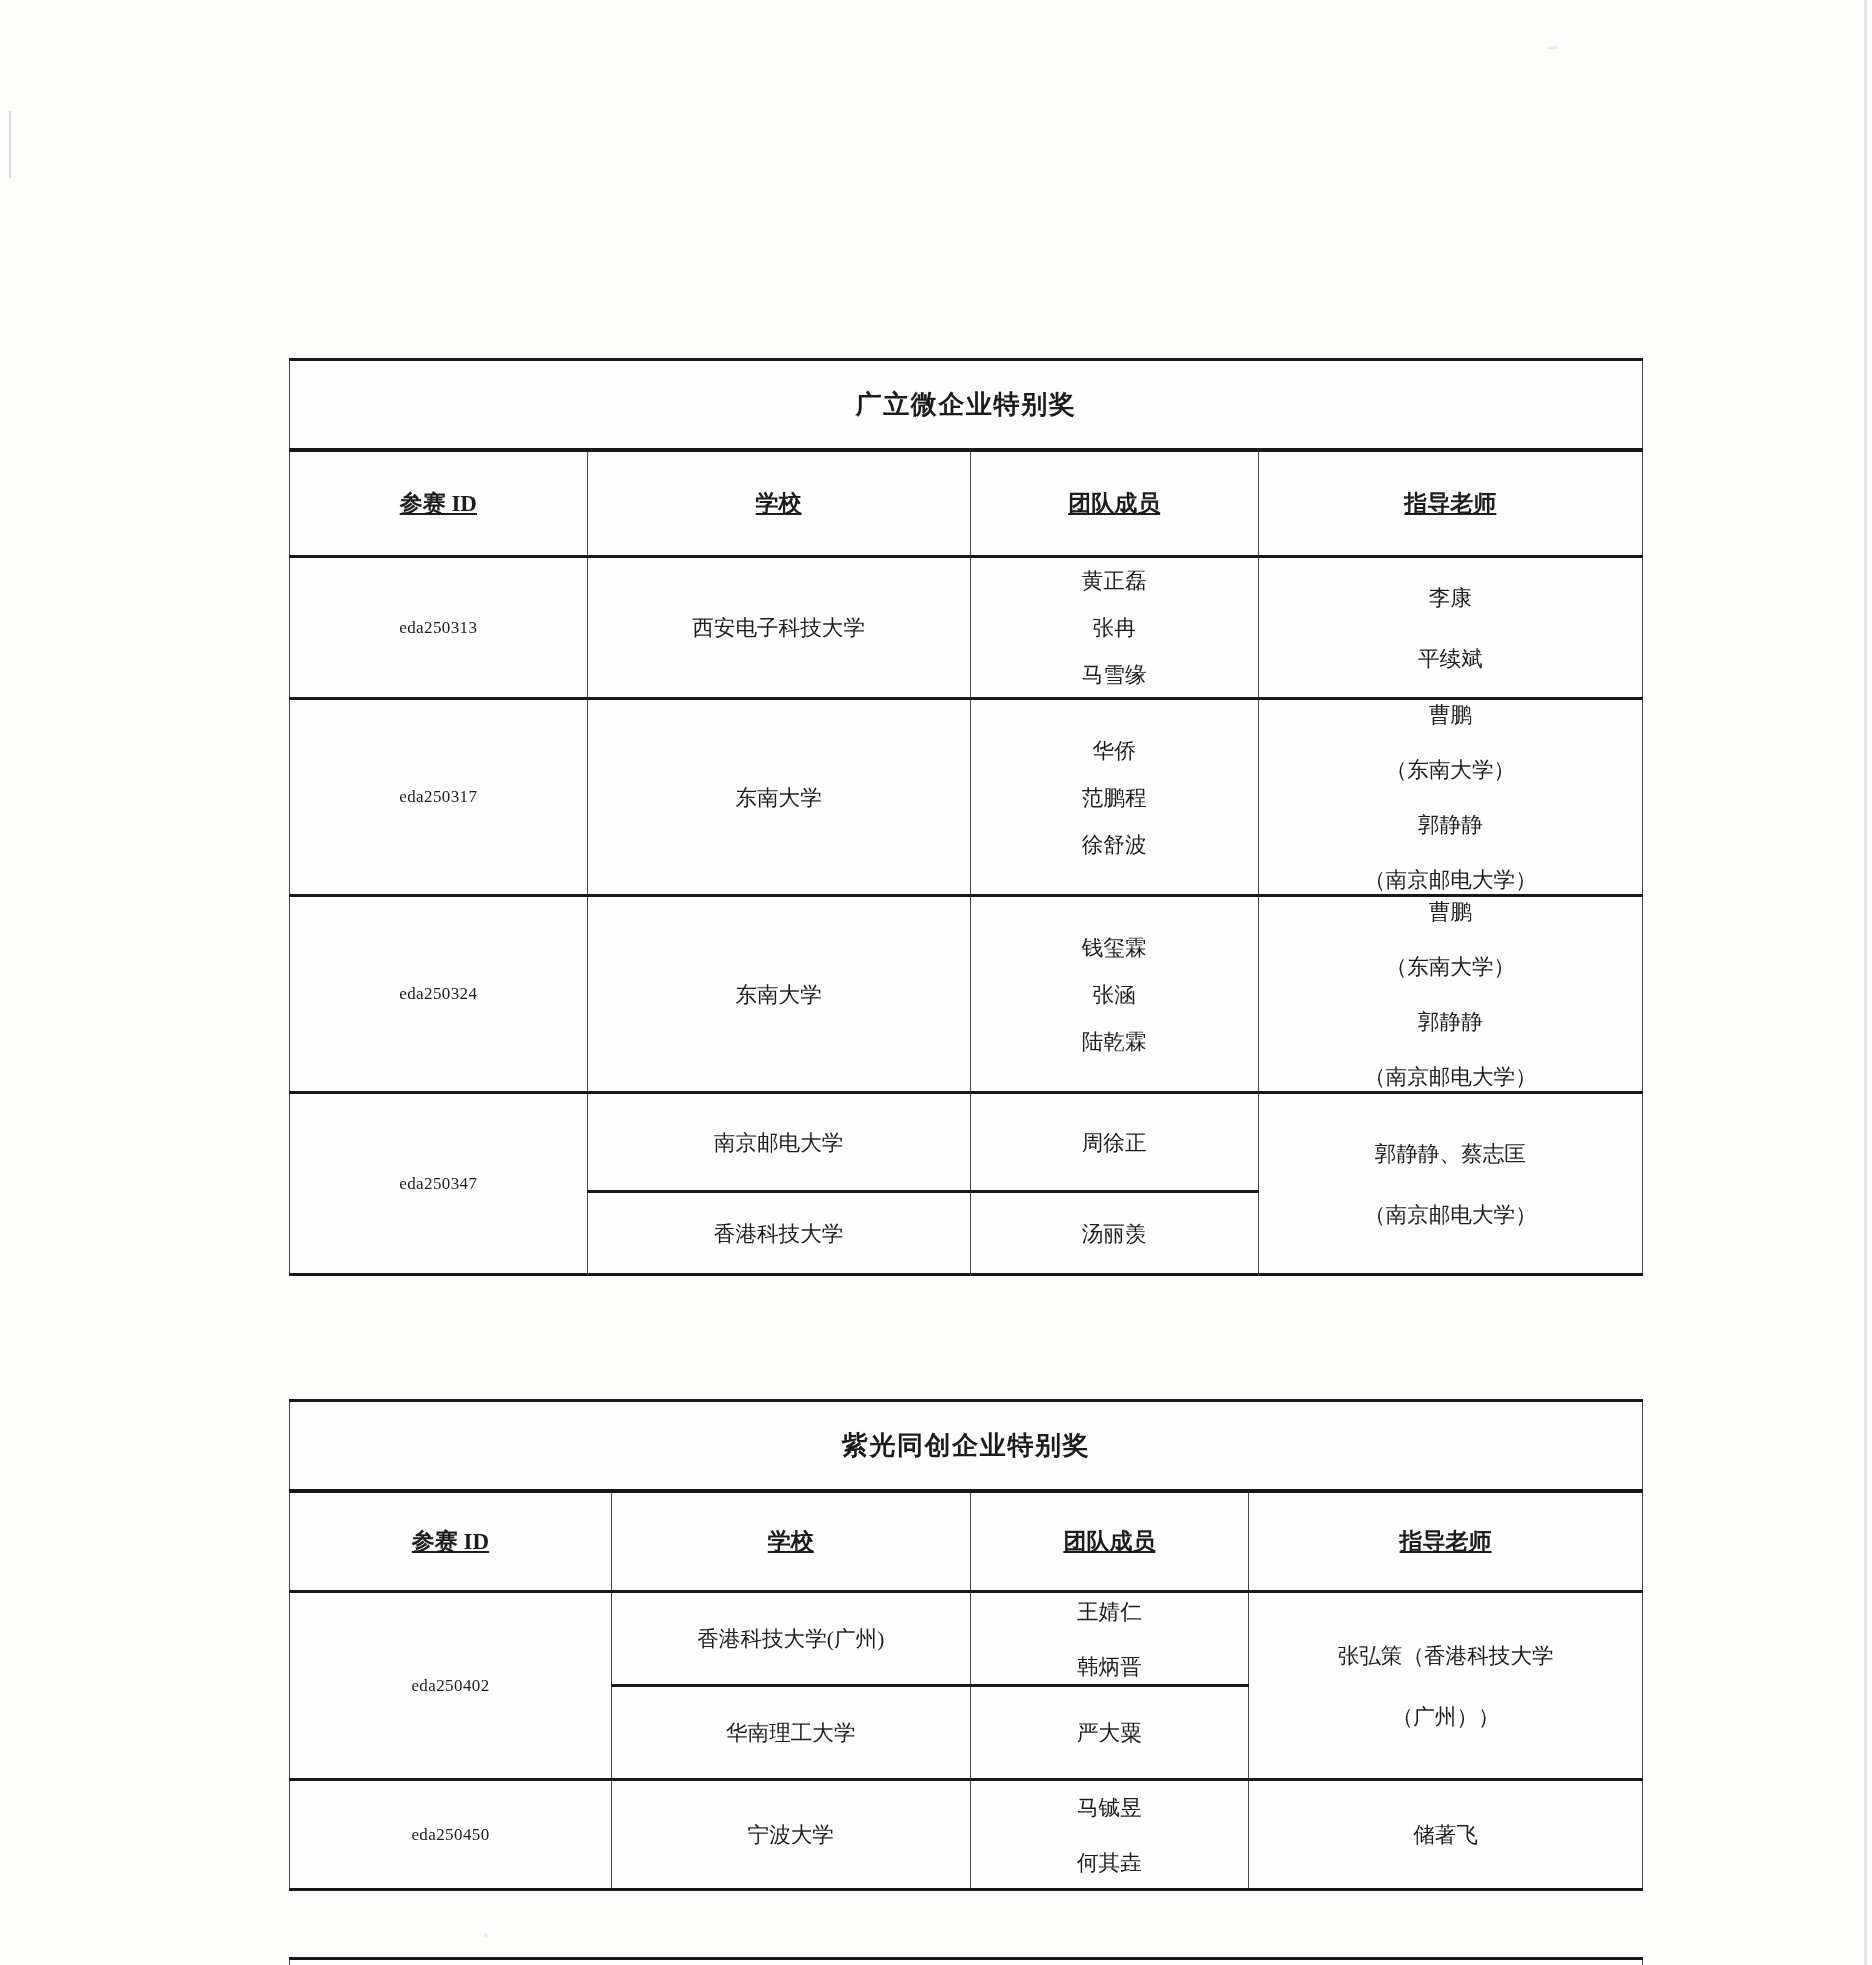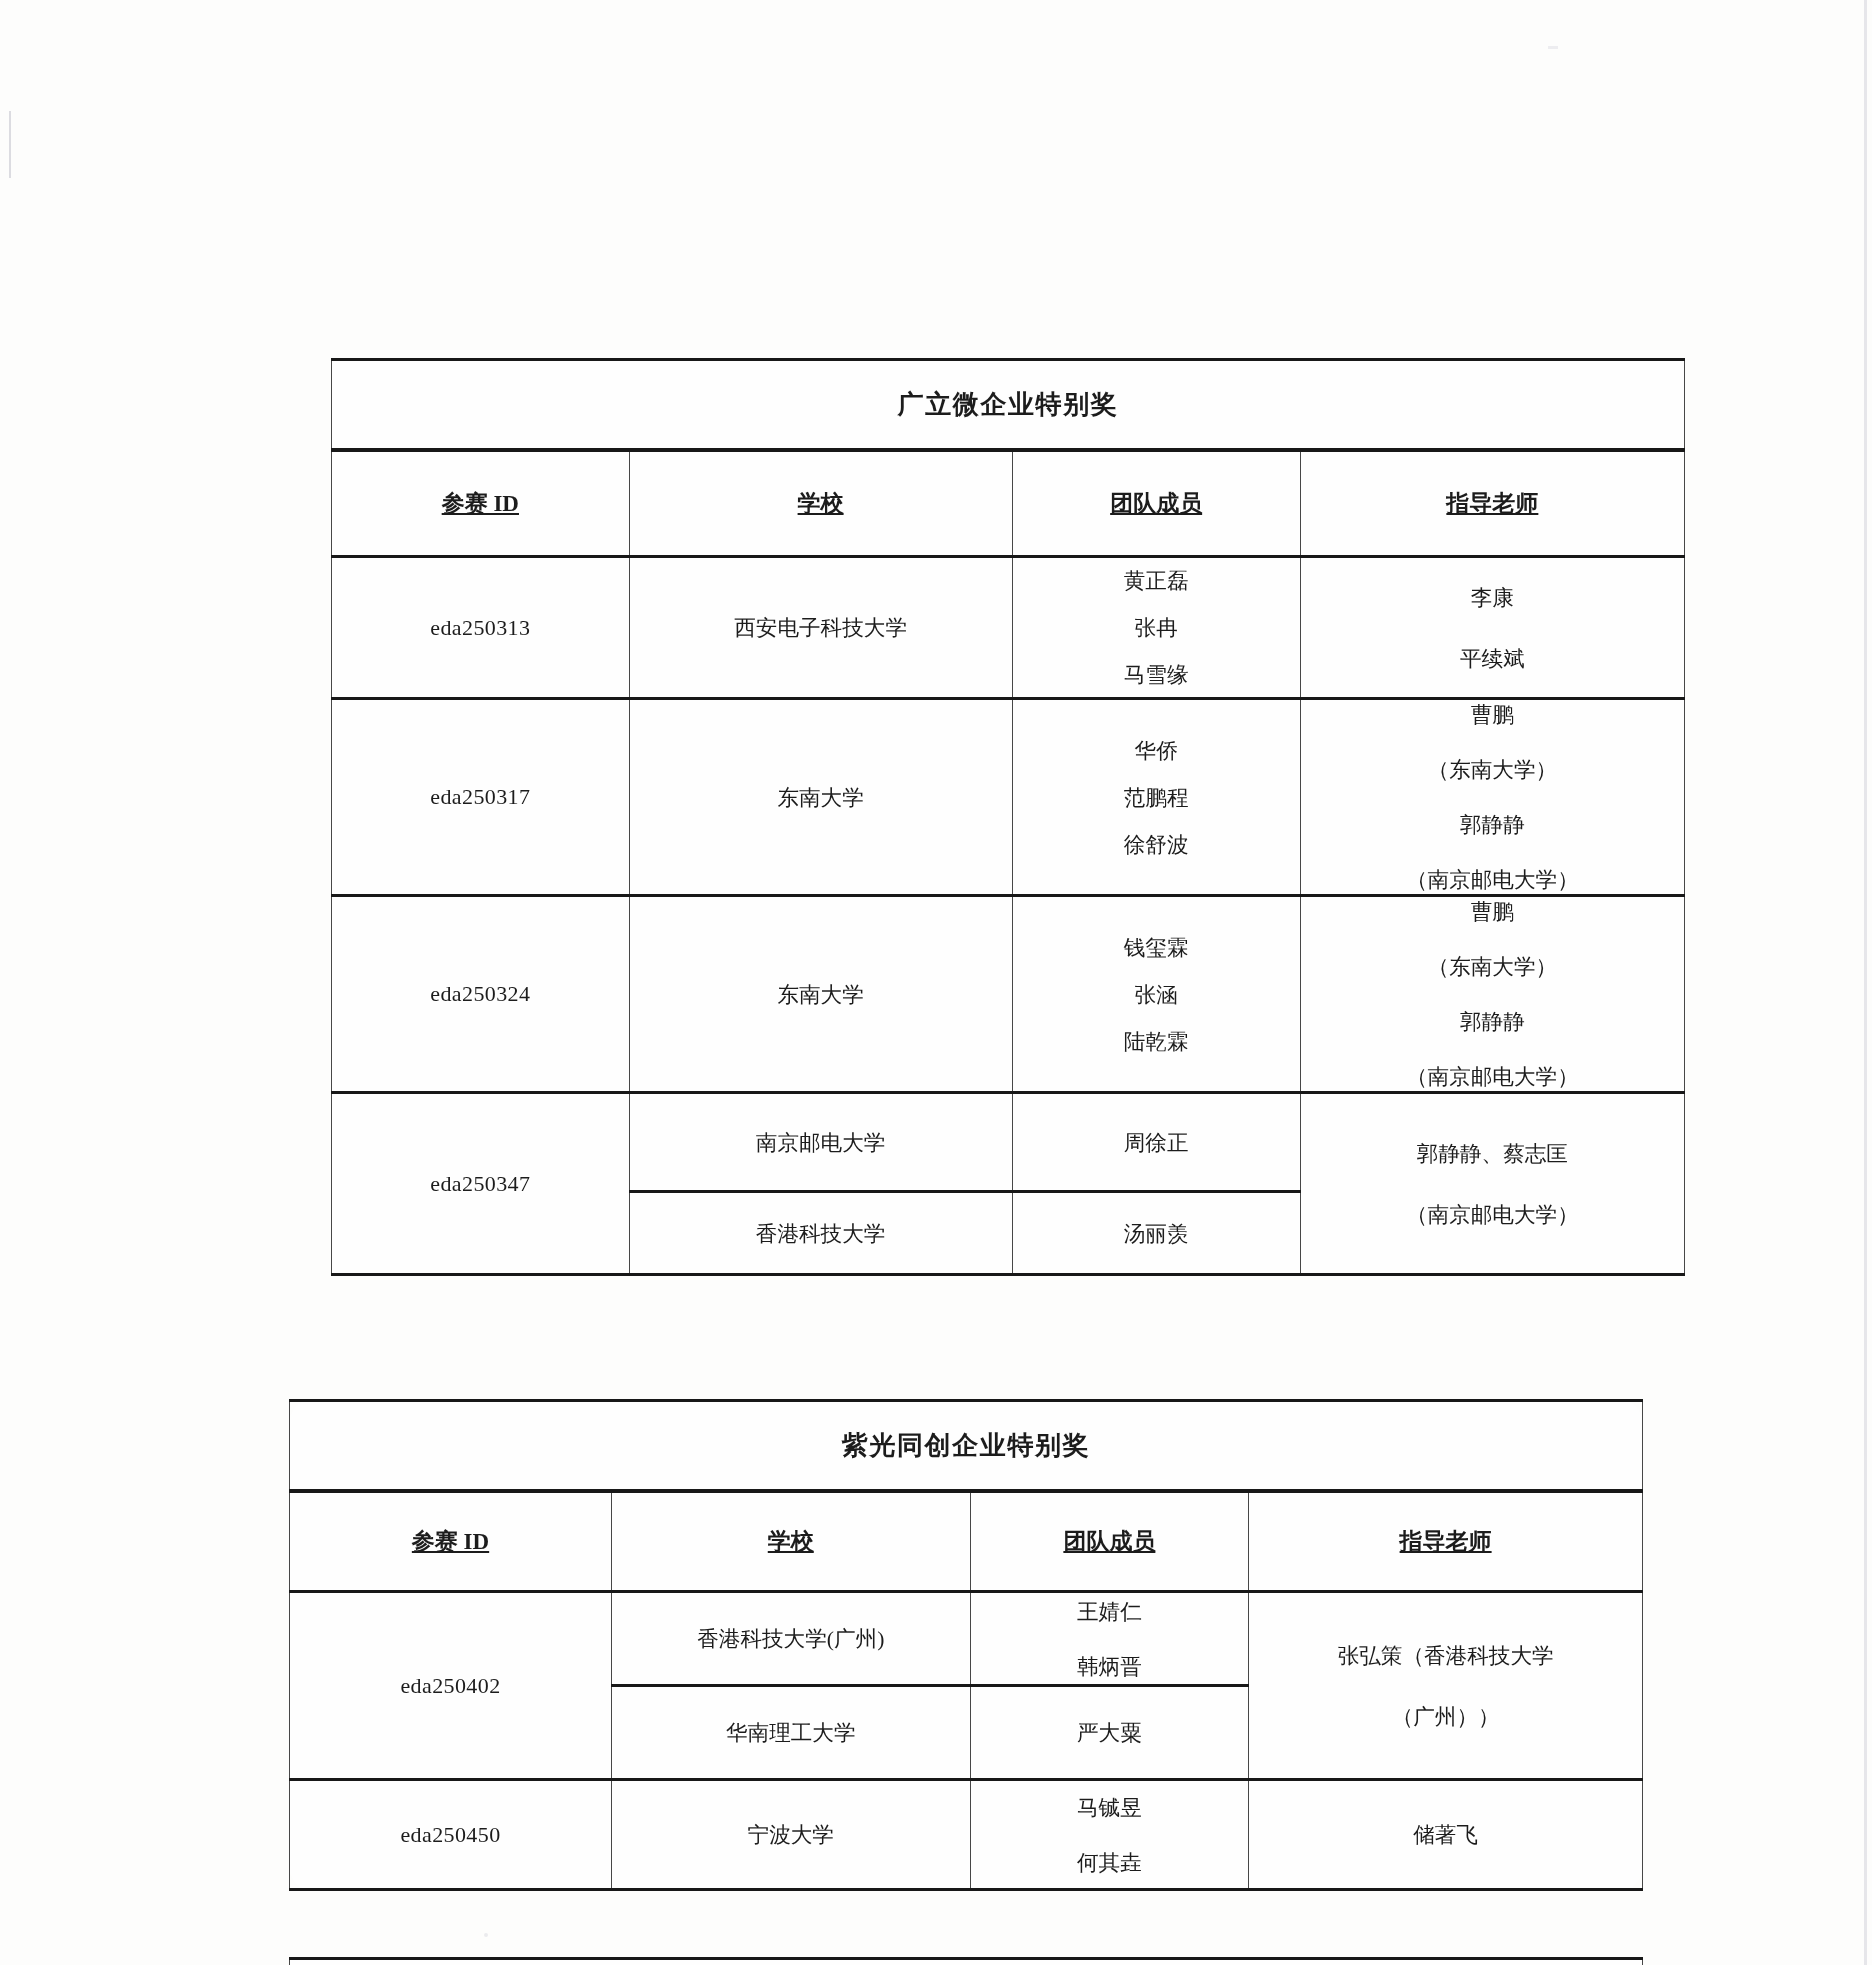--- a/index.html
+++ b/index.html
@@ -35,41 +35,41 @@
     font-weight:700;
     letter-spacing:1.6px;
     border-bottom-width:4.3px;
   }
   th{
     font-size:23px;
     font-weight:700;
     text-decoration:underline;
   }
   td{font-size:21.6px;}
-  .id-text{font-size:22px;letter-spacing:0.4px;}
+  .id-text{font-size:17px;letter-spacing:0.4px;}
   .lines{
     display:flex;flex-direction:column;
     align-items:center;justify-content:center;
     gap:18px;width:100%;
   }
   .lines.gap-sm{gap:26px;}
   .lines.gap-md{gap:32px;}
 
   .artifact{position:absolute;pointer-events:none;}
   .edge-right{left:1864px;top:0;width:2.8px;height:2647px;background:#e6e6ea;}
   .edge-left-tick{left:8.6px;top:111px;width:2px;height:67px;background:#dcdce1;}
   .speck-1{left:1548px;top:46px;width:10.2px;height:3.1px;background:#ededf0;}
   .speck-2{left:484px;top:1933px;width:3.9px;height:3.9px;background:#ebebee;border-radius:50%;}
 </style>
 </head>
 <body>
 
 <div class="page">
 
-  <table class="award" style="left:289px;top:358px;margin-left:42px;">
+  <table class="award" style="left:289px;top:358px;">
     <colgroup>
       <col style="width:22.0%">
         <col style="width:28.3%">
         <col style="width:21.3%">
         <col style="width:28.4%">
     </colgroup>
     <tbody>
         <tr style="height:90px">
       <td colspan="4" class="title-cell">广立微企业特别奖</td>
     </tr>

